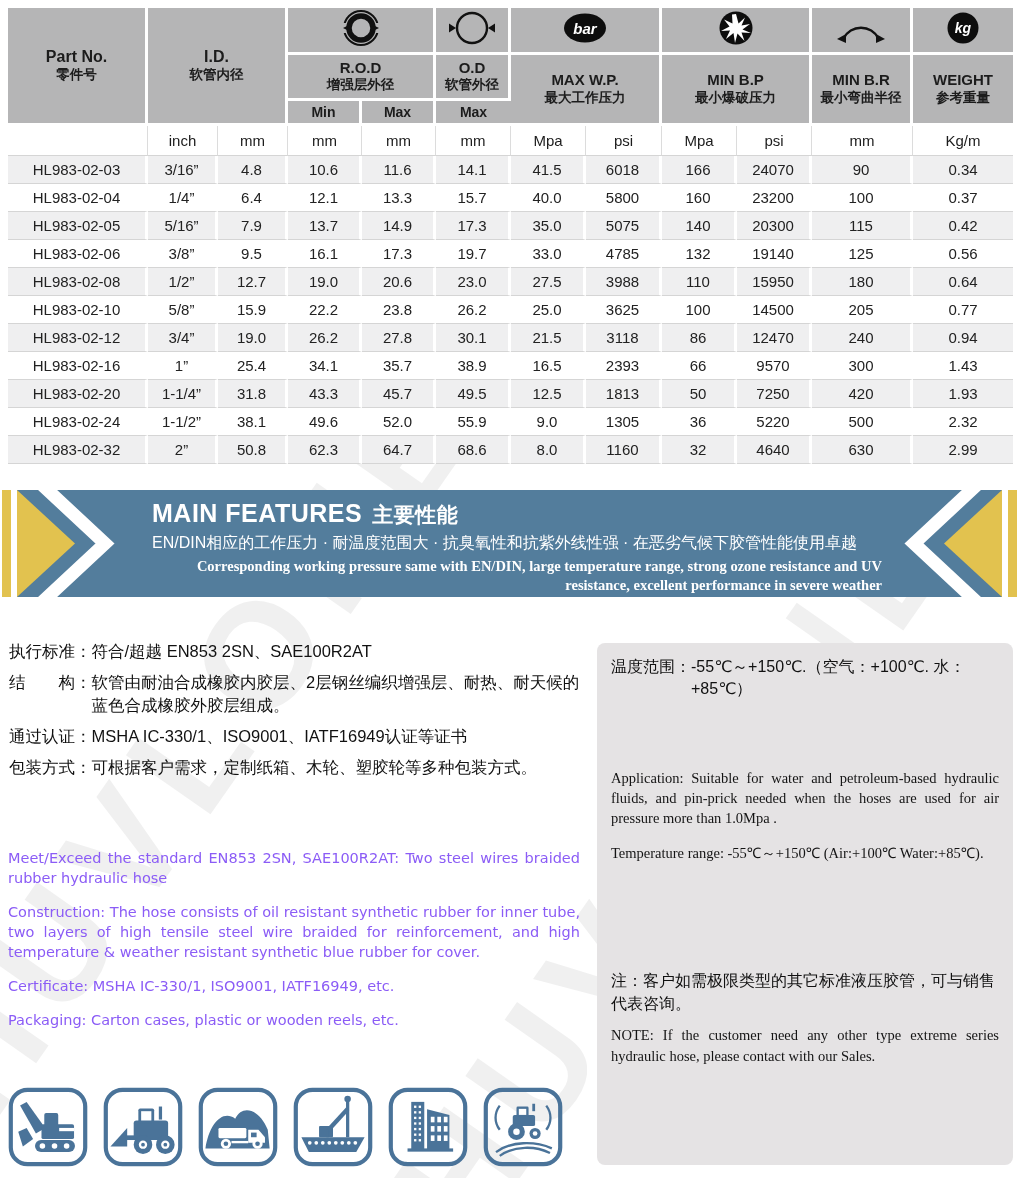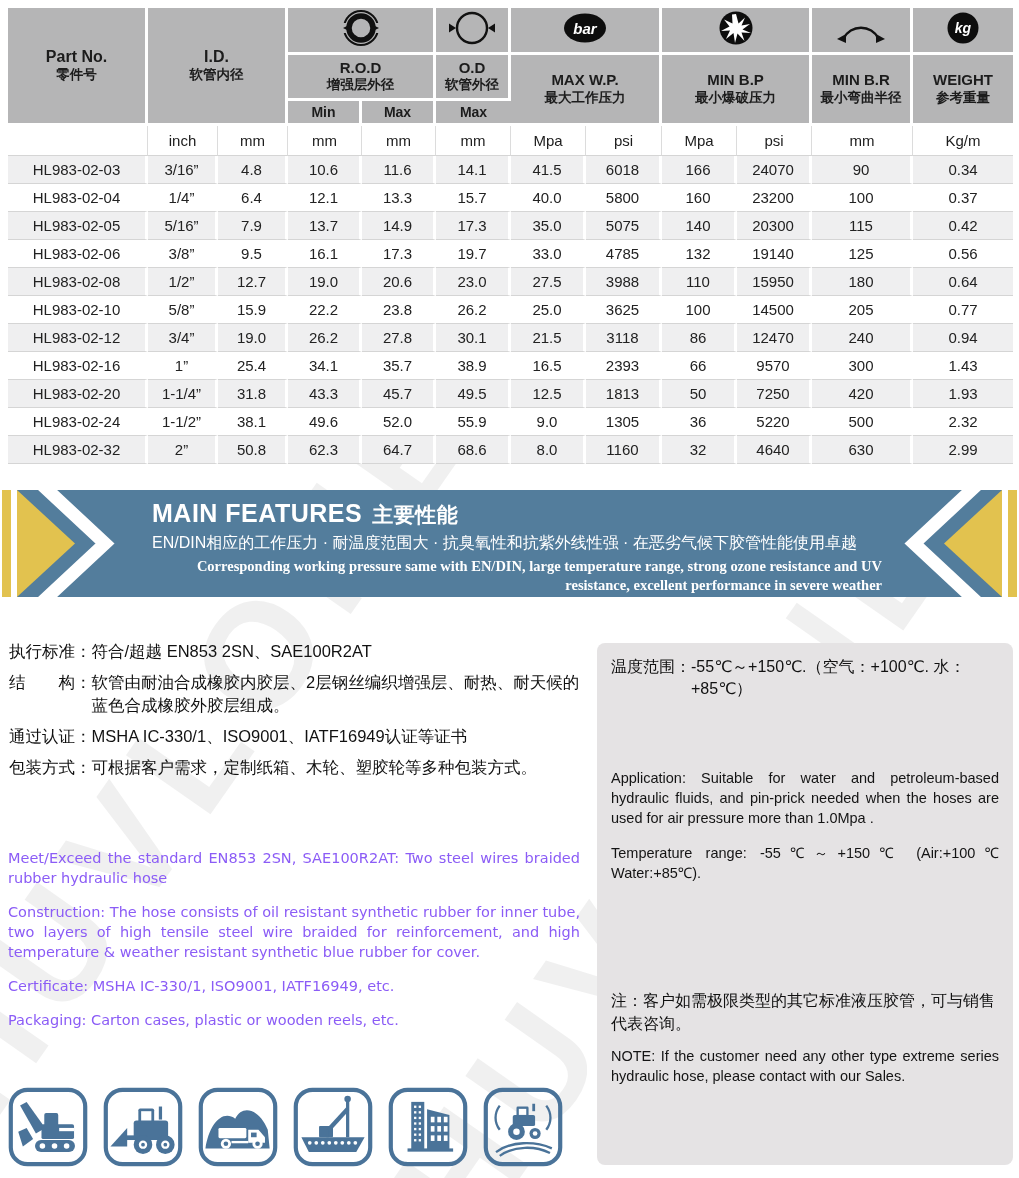--- a/index.html
+++ b/index.html
@@ -42,21 +42,21 @@
   .banner-en{font-family:var(--serif);font-weight:bold;font-size:14.5px;line-height:1.28;margin-top:3px;text-align:right;}
   
   .zh-block{position:absolute;left:9px;top:640px;width:572px;font-size:16.5px;line-height:1.35;color:#111;z-index:1;}
   .kvline{display:flex;margin-bottom:9px;}
   .kvline .k{white-space:nowrap;flex:0 0 auto;}
   .kvline .v{flex:1;}
   .en-block{position:absolute;left:8px;top:848px;width:572px;z-index:1;}
   .en-block p{font-family:"DejaVu Sans",var(--sans);font-size:14.5px;line-height:1.38;text-align:justify;color:#8b5cf6;margin:0 0 14px 0;}
   .panel{position:absolute;left:597px;top:643px;width:416px;height:522px;background:var(--panel_grey);border-radius:8px;box-sizing:border-box;padding:13px 14px;z-index:1;}
   .panel .kvline{font-size:16px;line-height:1.4;color:#111;}
-  .panel p{font-family:Liberation Sans, sans-serif;font-size:14.5px;line-height:1.4;text-align:justify;color:#141414;margin:0 0 14px 0;}
+  .panel p{font-family:Liberation Serif, serif;font-size:14.5px;line-height:1.4;text-align:justify;color:#141414;margin:0 0 14px 0;}
   .panel .spacer{height:58px;}
   .panel .note-zh{font-size:16px;line-height:1.45;color:#111;margin-bottom:10px;}
   
   .ind-icons{position:absolute;left:8px;top:1087px;display:flex;gap:15px;z-index:1;}
   .ind-icon{width:80px;height:80px;}
   svg text{font-family:var(--sans);}
 </style>
 </head>
 <body>
 

